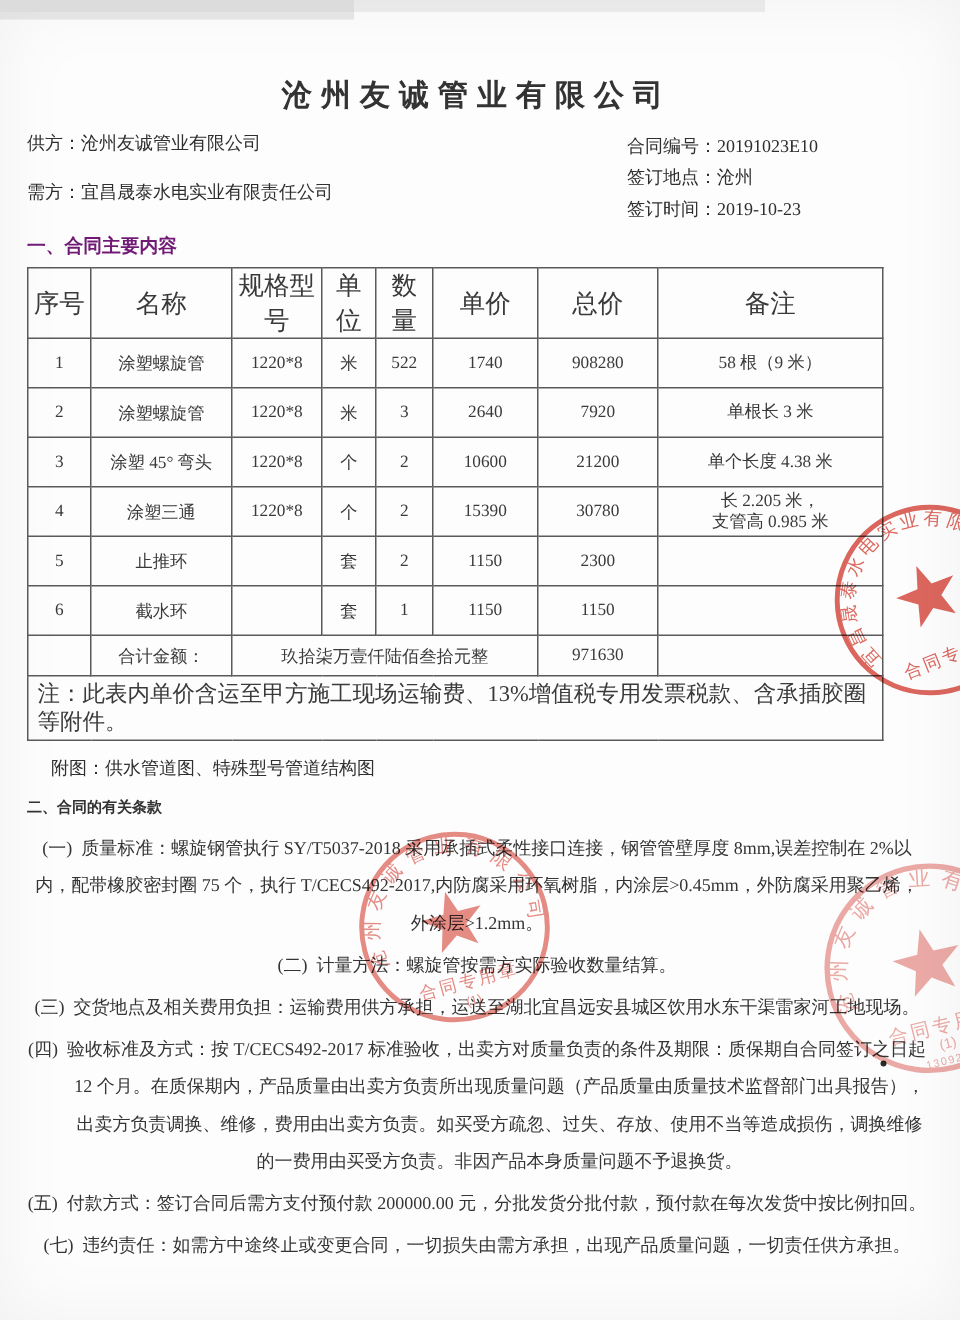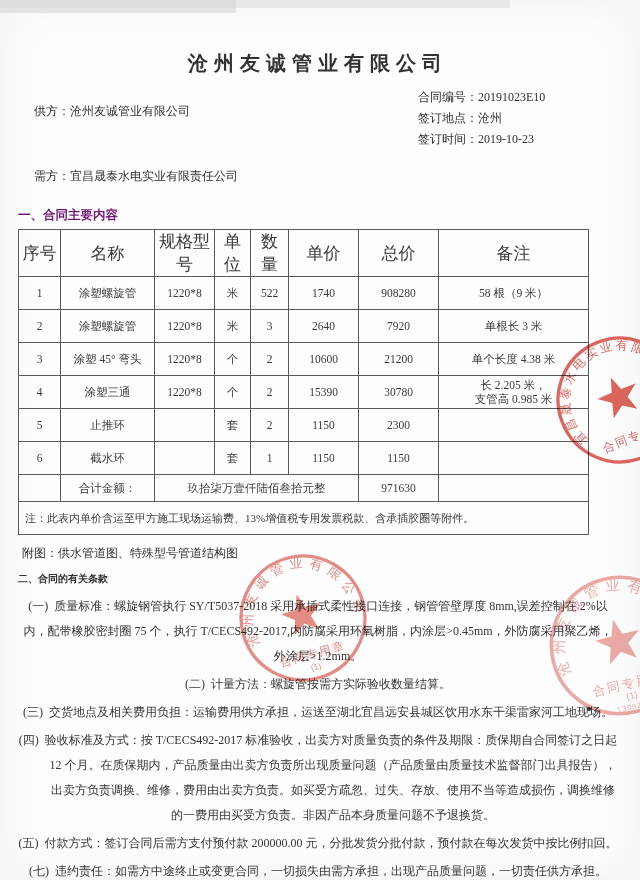--- a/index.html
+++ b/index.html
@@ -13,40 +13,40 @@
     position:absolute;inset:0;overflow:hidden;
     box-shadow:inset 0 0 50px rgba(0,0,0,0.05);
     padding:50px 22px 12px 18px;box-sizing:border-box;
   }
   .scan-streak{position:absolute;top:0;left:0;width:510px;height:8px;background:#dcdcdc;opacity:.55;}
   .scan-streak2{position:absolute;top:0;left:0;width:236px;height:13px;background:#cfcfcf;opacity:.5;}
   .ink-dot{position:absolute;left:587px;top:707px;width:4px;height:4px;border-radius:50%;background:#2b2b2b;}
   h1.title{margin:0;text-align:center;font-size:20px;font-weight:600;letter-spacing:6px;color:#333;}
   h2.subtitle{margin:10px 0 0;text-align:center;font-size:16px;font-weight:600;letter-spacing:5px;color:#333;}
   .info{display:flex;justify-content:space-between;margin-top:10px;font-size:12px;}
-  .info-left .line{margin:16px;}
+  .info-left .line{margin:0;}
   .info-left .gap{height:16px;}
   .info-right{width:200px;line-height:21px;}
   .sec-heading{font-size:12.5px;font-weight:600;margin:6px 0 0;color:#701a75;}
   table.items{
     border-collapse:collapse;table-layout:fixed;width:570px;margin-top:5px;
     font-size:11.5px;color:#3a3a3a;
   }
   table.items th,table.items td{
     border:1px solid #5a5a5a;text-align:center;vertical-align:middle;
     padding:0 2px;overflow:hidden;
   }
   table.items th{font-weight:400;height:34px;font-size:17px;}
   table.items td{height:32px;}
   td.remark{white-space:pre-line;line-height:14px;}
   tr.total-row td{height:26px;}
-  tr.note-row td{height:28px;text-align:left;padding:2px 6px;font-size:11px;}
+  tr.note-row td{height:28px;text-align:left;padding:2px 6px;font-size:15px;}
   .c1{width:42px}.c2{width:94px}.c3{width:60px}.c4{width:36px}
   .c5{width:38px}.c6{width:70px}.c7{width:80px}.c8{width:150px}
-  .attachment{font-size:12px;margin:10px 4px 0;}
+  .attachment{font-size:12px;margin:10px 16px 0;}
   .sec2-heading{font-size:10px;font-weight:600;margin:10px 0 0;color:#333;}
   .terms{margin-top:8px;width:600px;}
   .term{margin:0 0 3px;font-size:12px;line-height:25px;color:#343434;text-align:center;}
   .term .term-no{margin-right:6px;}
   .term.hang{padding-left:30px;text-indent:-30px;}
   .stamp{position:absolute;mix-blend-mode:multiply;pointer-events:none;}
   .stamp text{fill:#d6453a;font-family:"Liberation Sans","DejaVu Sans",sans-serif;}
   .stamp .rim{fill:none;stroke:#d6453a;stroke-width:3.5px;}
   .stamp .star{fill:#d6453a;}
   .stamp-buyer{left:545px;top:325px;width:150px;height:150px;opacity:.82;transform:rotate(-22deg);}

